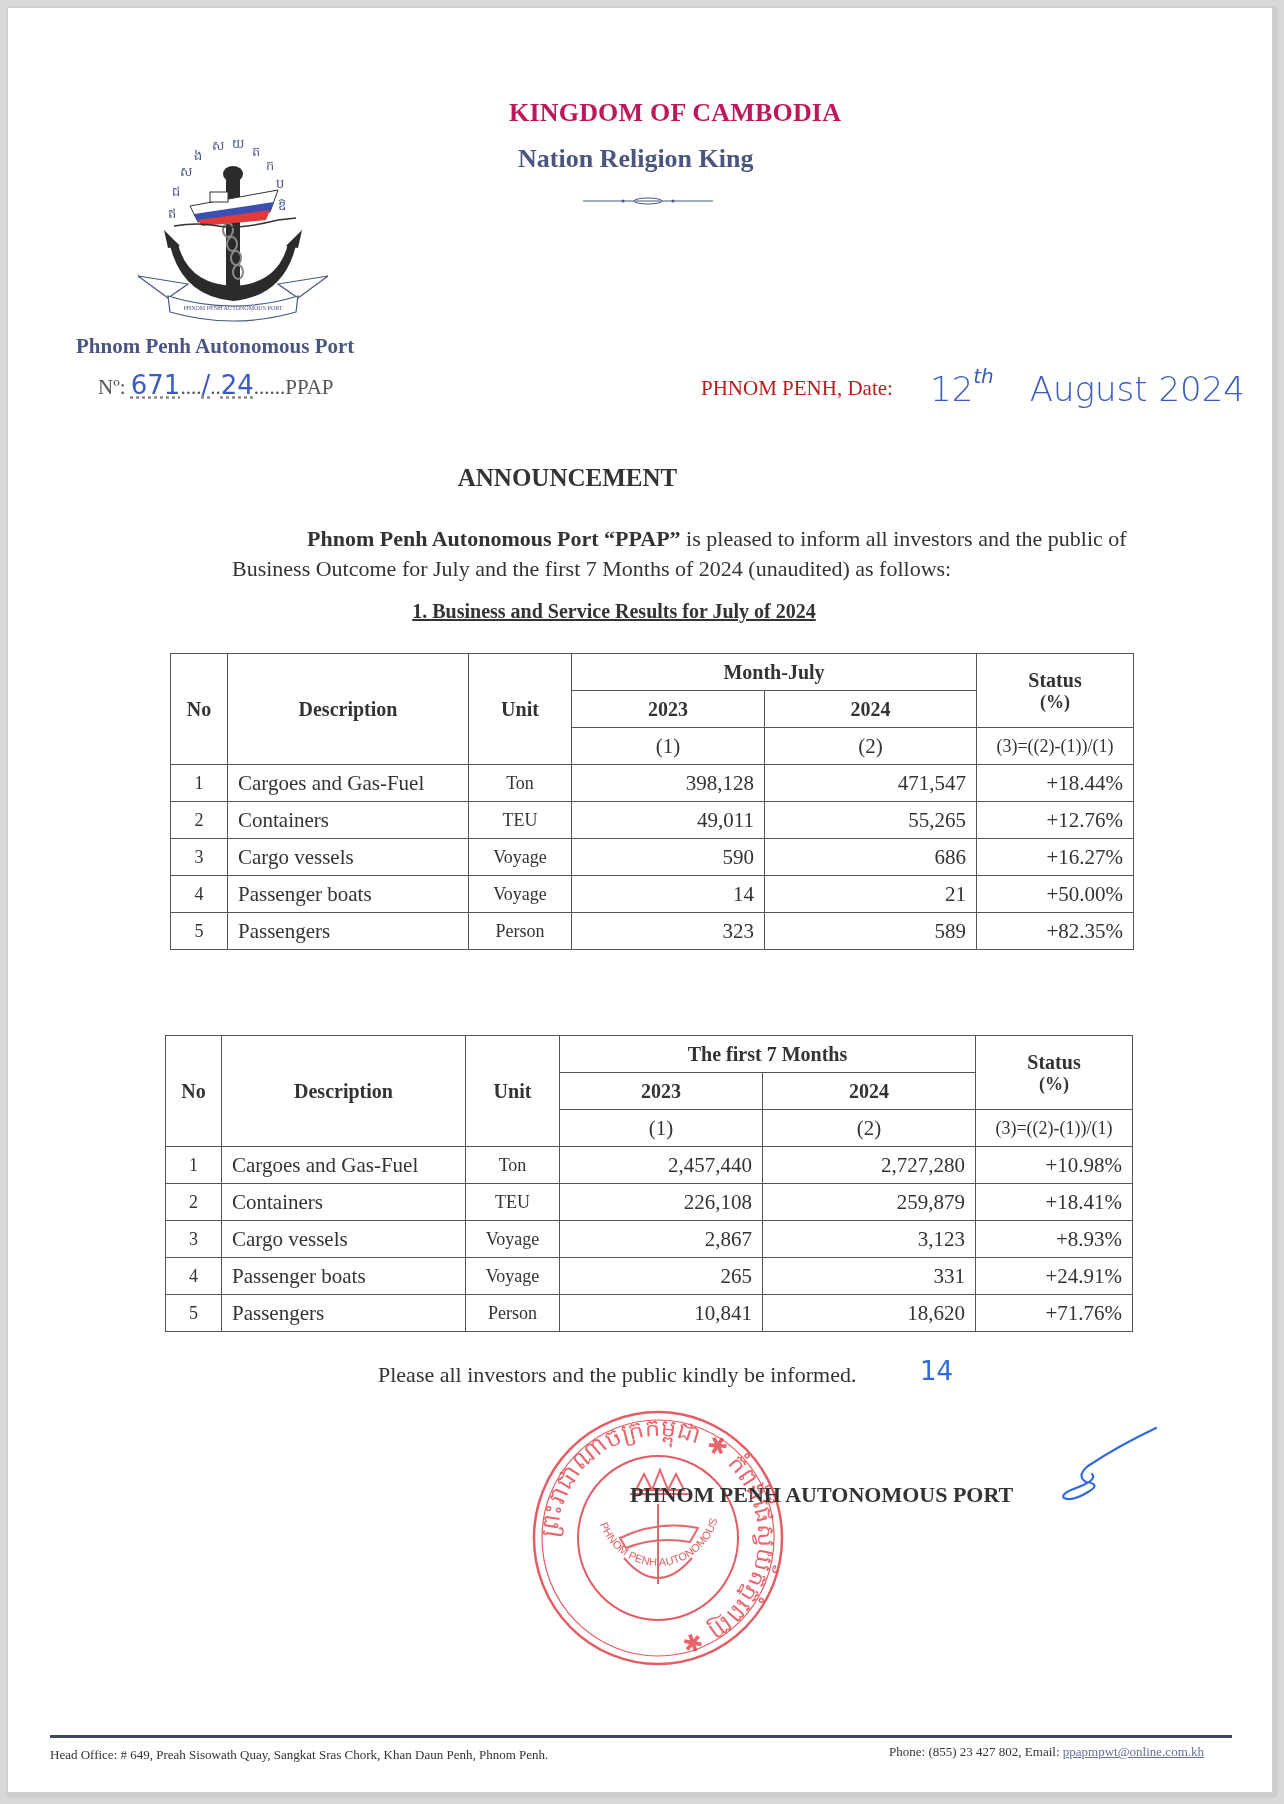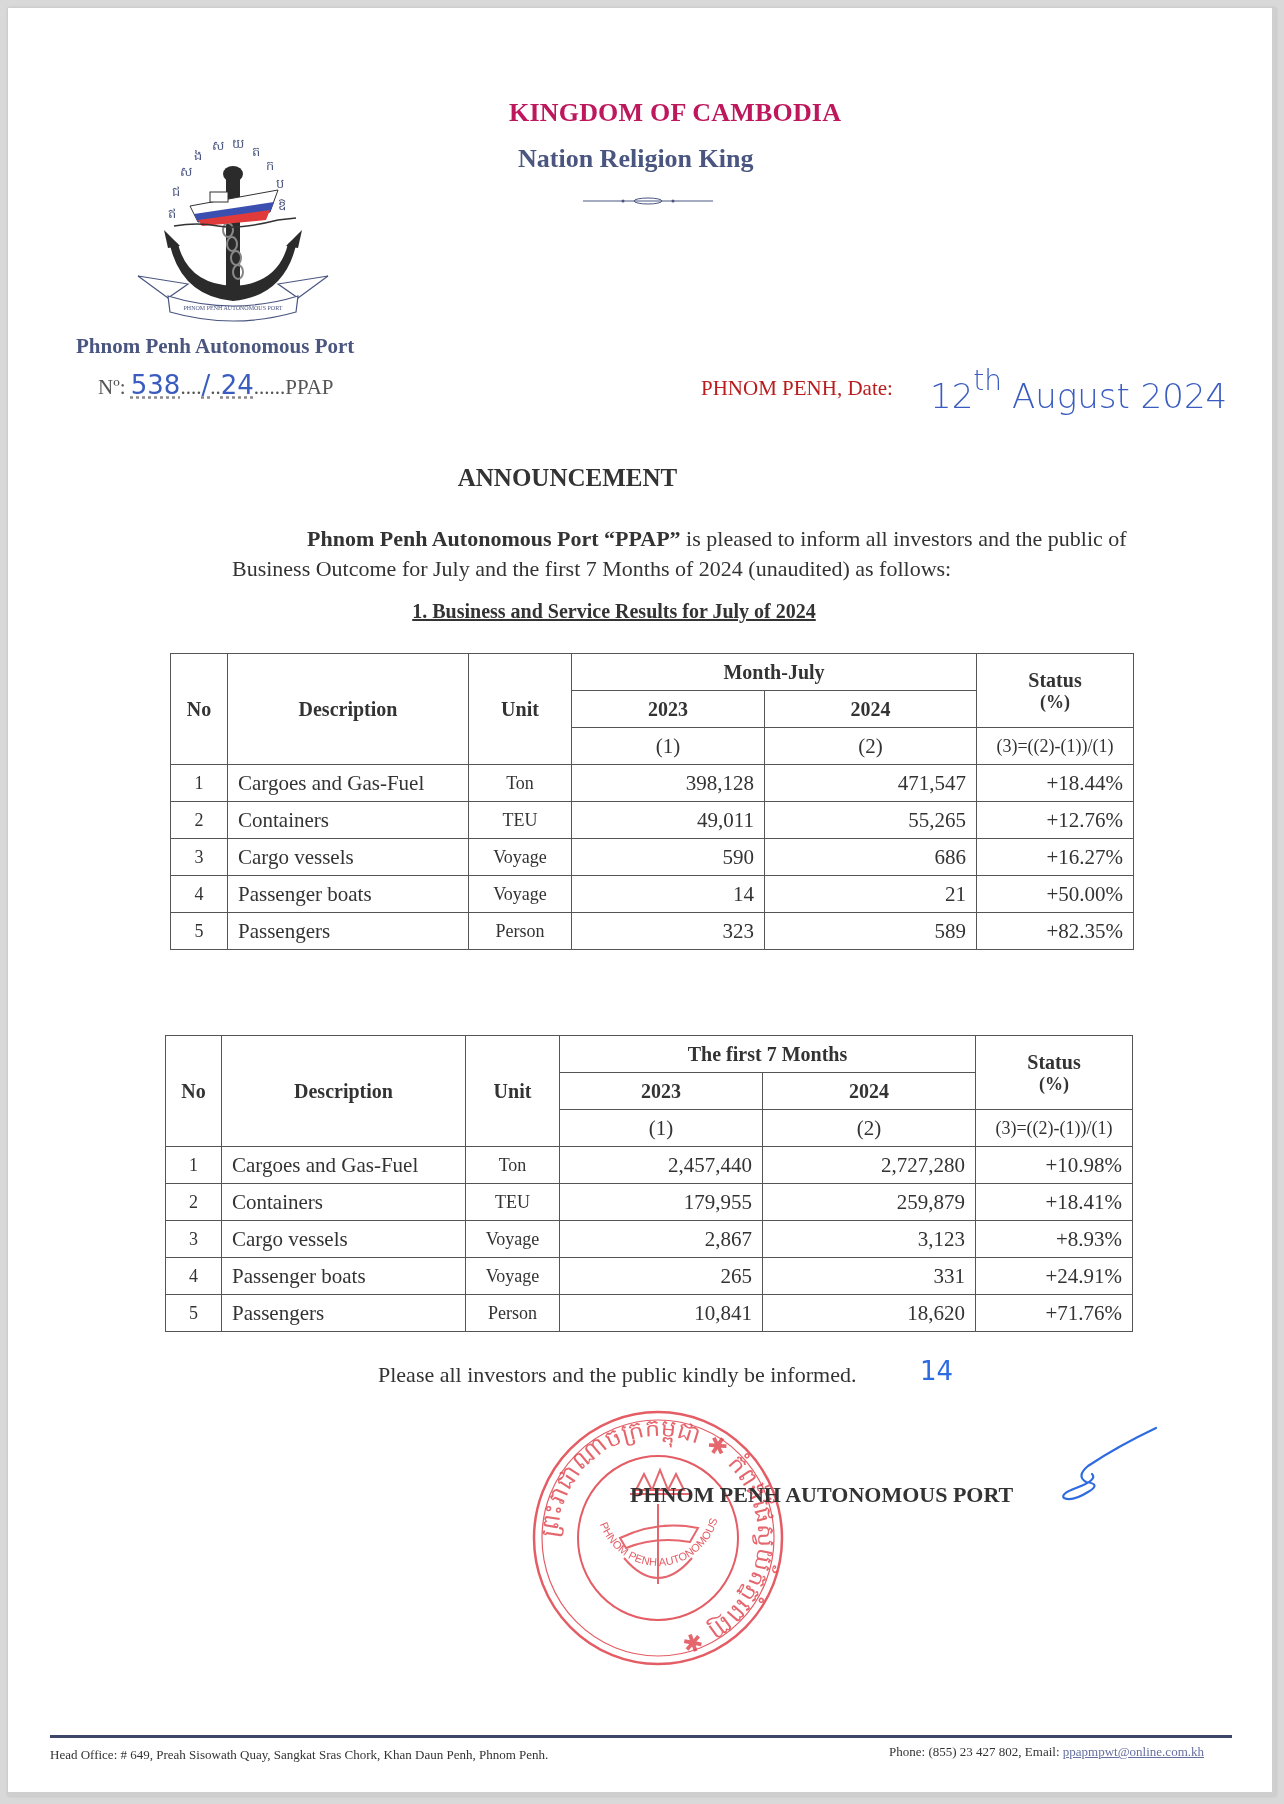--- a/index.html
+++ b/index.html
@@ -62,21 +62,21 @@
   .date-line {
     left: 693px; top: 368px;
     font-size: 21px; color: #b91c1c;
   }
   .date-hand {
     left: 922px; top: 356px;
     font-size: 34px; white-space: nowrap;
     font-family: "DejaVu Sans", sans-serif; color: #3a5cc0;
     font-weight: 300;
   }
-  .date-hand sup { font-size: 28px; vertical-align: 18px; margin-right: 10px; }
+  .date-hand sup { font-size: 20px; vertical-align: 18px; margin-right: 36px; font-style: italic; }
 
   
   .announce-title {
     left: 0; width: 1135px; top: 456px; text-align: center;
     font-size: 25px; font-weight: bold; color: #333;
   }
   .intro {
     left: 224px; top: 516px; width: 930px;
     font-size: 22px; line-height: 30px; color: #333;
   }
@@ -183,21 +183,21 @@
 
     <path d="M10 150 L60 158 L40 172 Z M200 150 L150 158 L170 172 Z" fill="none" stroke="#4a5680" stroke-width="1.2"></path>
     <path d="M40 170 Q105 190 170 170 L168 186 Q105 204 42 186 Z" fill="#fff" stroke="#4a5680" stroke-width="1.2"></path>
     <text x="105" y="184" text-anchor="middle" font-size="6" fill="#4a5680" font-family="Liberation Serif, serif">PHNOM PENH AUTONOMOUS PORT</text>
   </svg>
 
   <div class="abs org-name">Phnom Penh Autonomous Port</div>
 
   <div class="abs ref-line">
     <span>Nº:</span>
-    <span class="hand ref-hand">538</span><span class="dots">....</span><span class="hand ref-hand">/</span><span class="dots">..</span><span class="hand ref-hand">24</span><span class="dots">......</span><span>PPAP</span>
+    <span class="hand ref-hand">671</span><span class="dots">....</span><span class="hand ref-hand">/</span><span class="dots">..</span><span class="hand ref-hand">24</span><span class="dots">......</span><span>PPAP</span>
   </div>
 
   <div class="abs kingdom">KINGDOM OF CAMBODIA</div>
   <div class="abs motto">Nation Religion King</div>
   <svg class="abs ornament" viewBox="0 0 130 10">
     <line x1="0" y1="5" x2="130" y2="5" stroke="#4a5680" stroke-width="1"></line>
     <ellipse cx="65" cy="5" rx="14" ry="3" fill="none" stroke="#4a5680" stroke-width="1"></ellipse>
     <circle cx="40" cy="5" r="1.5" fill="#4a5680"></circle>
       <circle cx="90" cy="5" r="1.5" fill="#4a5680"></circle>
   </svg>
@@ -321,21 +321,21 @@
       <td class="l">Cargoes and Gas-Fuel</td>
       <td class="c unit">Ton</td>
       <td class="r">2,457,440</td>
       <td class="r">2,727,280</td>
       <td class="r">+10.98%</td>
     </tr>
     <tr>
       <td class="c small">2</td>
       <td class="l">Containers</td>
       <td class="c unit">TEU</td>
-      <td class="r">179,955</td>
+      <td class="r">226,108</td>
       <td class="r">259,879</td>
       <td class="r">+18.41%</td>
     </tr>
     <tr>
       <td class="c small">3</td>
       <td class="l">Cargo vessels</td>
       <td class="c unit">Voyage</td>
       <td class="r">2,867</td>
       <td class="r">3,123</td>
       <td class="r">+8.93%</td>

